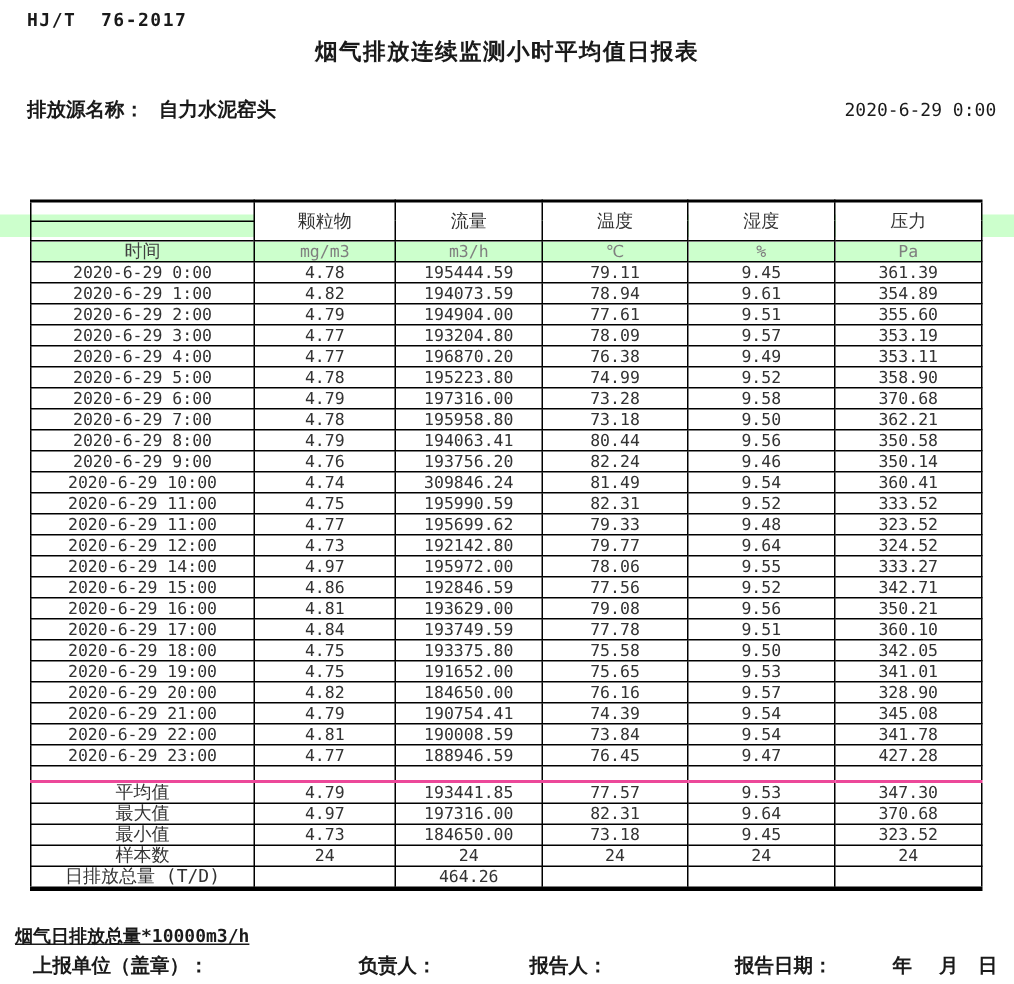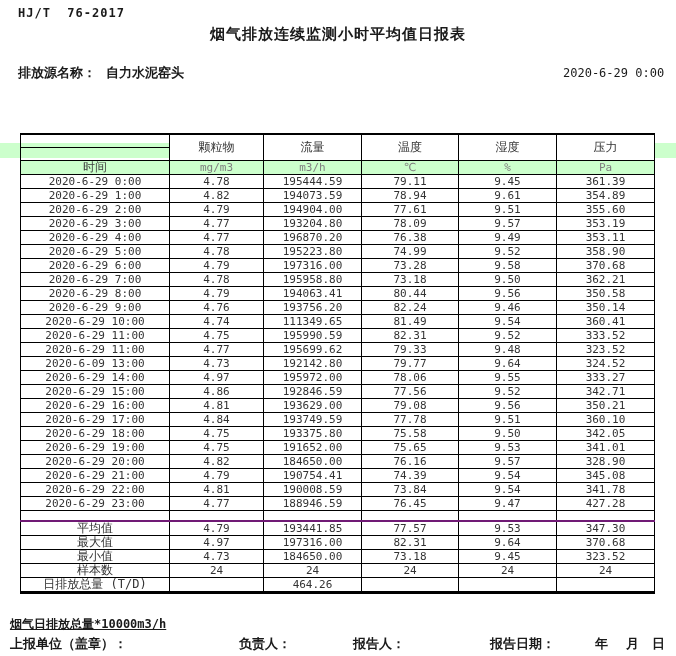--- a/index.html
+++ b/index.html
@@ -17,26 +17,26 @@
   table.report { position:absolute; top:113px; left:20px; width:634px; z-index:1;
     border-collapse:collapse; table-layout:fixed; font-size:11px;
     border-top:2px solid #000; border-bottom:3px solid #000;margin-top:20px; }
   table.report td, table.report th { border:1px solid #000; text-align:center; vertical-align:middle;
     padding:0; height:14px; line-height:13px; font-weight:normal; overflow:hidden; white-space:nowrap; color:#333; }
   thead tr.sub td { height:13px; }
   th.col-head { font-size:12px; color:#222; background:#fff; }
   tr.green-row td { background:#ccffcc; color:#7f7f7f; }
   tr.green-row td.time-head { color:#404040; font-size:12px; }
   tr.spacer td { height:11px; }
-  tr.sum-first td { border-top:2px solid #701a75; }
+  tr.sum-first td { border-top:2px solid #ec4899; }
   td.sum-label { font-size:12px; color:#333; }
 
   .foot-note { position:absolute; left:10px; top:616px; font-size:12px; font-weight:bold;text-decoration:underline; }
   .sig { position:absolute; top:635px; font-size:13px; font-weight:bold; white-space:nowrap; }
-  .sig-unit { left:10px;text-align:center; } .sig-resp { left:239px; } .sig-rept { left:353px; }
+  .sig-unit { left:22px;text-align:center; } .sig-resp { left:239px; } .sig-rept { left:353px; }
   .sig-date { left:490px; } .sig-y { left:595px; } .sig-m { left:626px; } .sig-d { left:652px; }
 </style>
 </head>
 <body>
 
 <div class="std-number">HJ/T  76-2017</div>
 <div class="page-title">烟气排放连续监测小时平均值日报表</div>
 <div class="source-row">
   <span>排放源名称：</span><span class="source-name">自力水泥窑头</span>
 </div>
@@ -151,21 +151,21 @@
         <td>2020-6-29  9:00</td>
         <td>4.76</td>
         <td>193756.20</td>
         <td>82.24</td>
         <td>9.46</td>
         <td>350.14</td>
       </tr>
       <tr>
         <td>2020-6-29  10:00</td>
         <td>4.74</td>
-        <td>111349.65</td>
+        <td>309846.24</td>
         <td>81.49</td>
         <td>9.54</td>
         <td>360.41</td>
       </tr>
       <tr>
         <td>2020-6-29  11:00</td>
         <td>4.75</td>
         <td>195990.59</td>
         <td>82.31</td>
         <td>9.52</td>
@@ -173,21 +173,21 @@
       </tr>
       <tr>
         <td>2020-6-29  11:00</td>
         <td>4.77</td>
         <td>195699.62</td>
         <td>79.33</td>
         <td>9.48</td>
         <td>323.52</td>
       </tr>
       <tr>
-        <td>2020-6-09  13:00</td>
+        <td>2020-6-29  12:00</td>
         <td>4.73</td>
         <td>192142.80</td>
         <td>79.77</td>
         <td>9.64</td>
         <td>324.52</td>
       </tr>
       <tr>
         <td>2020-6-29  14:00</td>
         <td>4.97</td>
         <td>195972.00</td>

